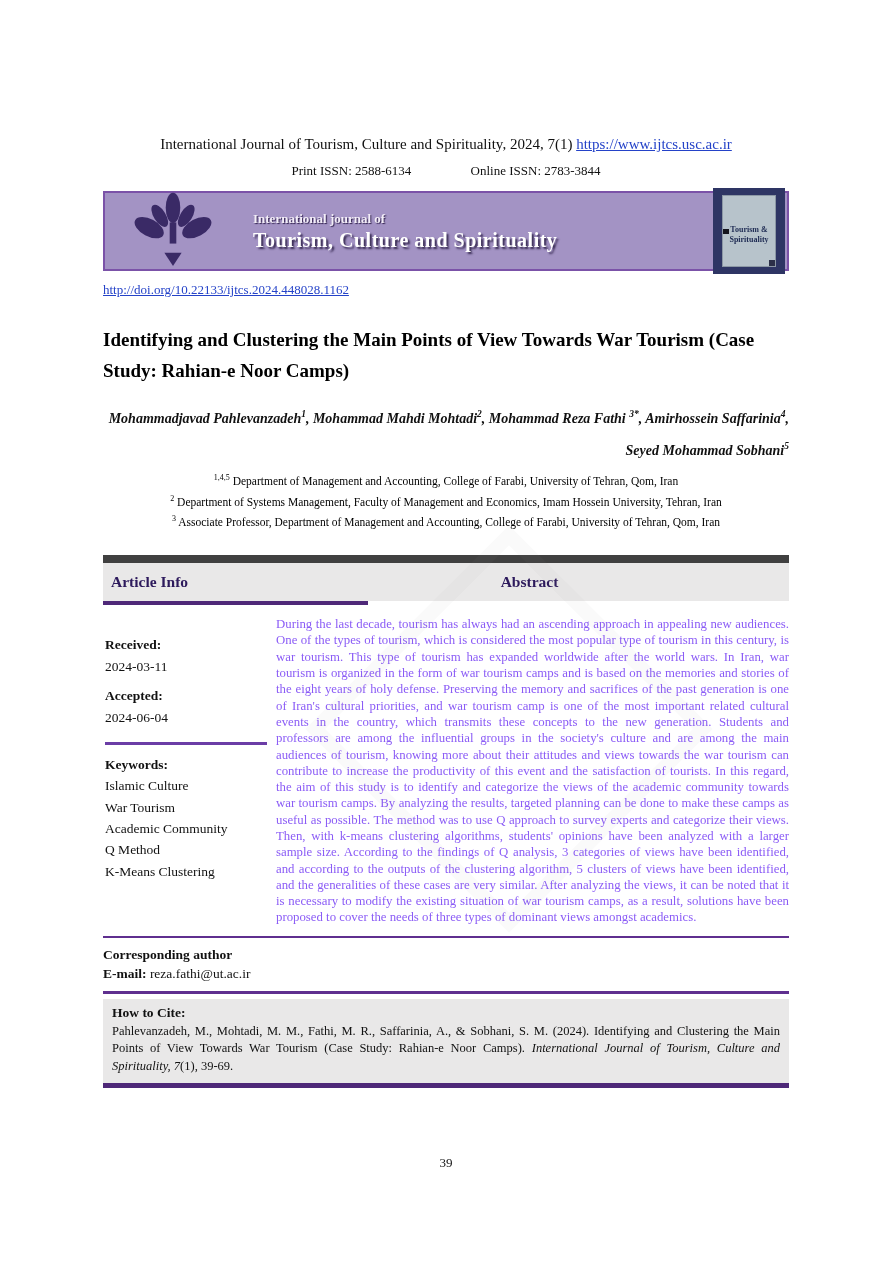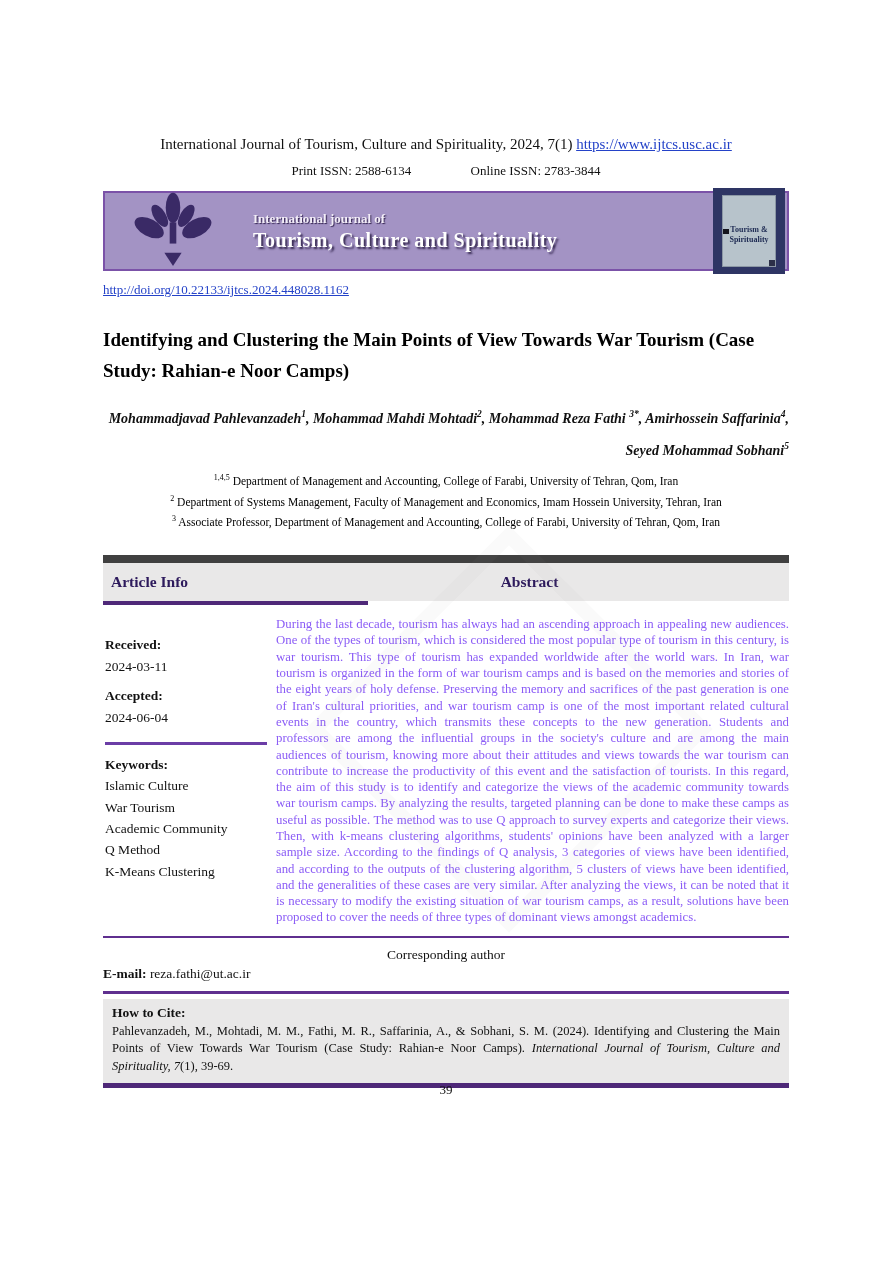--- a/index.html
+++ b/index.html
@@ -95,33 +95,33 @@
   }
   .watermark{
     position:absolute;left:95px;top:-20px;width:260px;height:260px;
     border:14px solid #9a9a9a;opacity:0.05;transform:rotate(45deg);
     pointer-events:none;
   }
 
   
   .div-thin{height:2px;background:#5f2f8f;margin-top:10px;}
   .corr-block{margin-top:7px;font-size:13.5px;line-height:1.45;}
-  .corr-label{font-weight:normal;text-align:center;}
+  .corr-label{font-weight:bold;}
   .corr-email b{font-weight:bold;}
   .div-mid{height:3px;background:#5f2f8f;margin-top:7px;}
   .cite-block{
     margin-top:5px;background:#e9e8e8;
     padding:6px 9px 8px 9px;
     border-bottom:5px solid #4e2878;
   }
   .cite-label{font-weight:bold;font-size:13.5px;}
   .cite-text{font-size:12.5px;line-height:1.4;margin-top:2px;text-align:justify;}
   .cite-text .it{font-style:italic;}
 
-  .page-num{position:absolute;top:1082px;left:0;width:100%;text-align:center;font-size:13px;}
+  .page-num{position:absolute;top:1155px;left:0;width:100%;text-align:center;font-size:13px;}
 </style>
 </head>
 <body>
 
 <div class="page">
   <div class="content">
 
     <div class="jheader">
       <span>International Journal of Tourism, Culture and Spirituality, 2024, 7(1)</span>
       <a href="#">https://www.ijtcs.usc.ac.ir</a>

